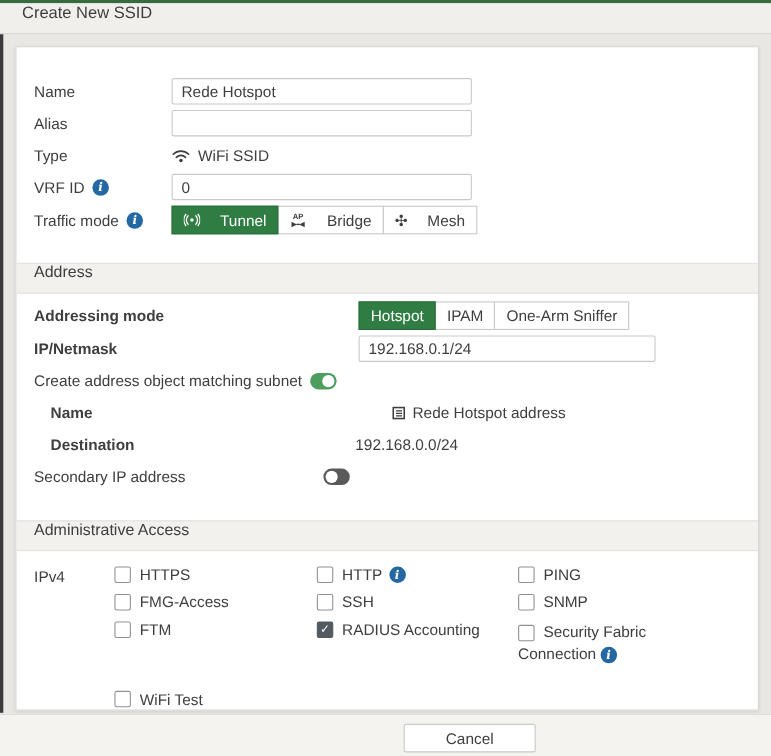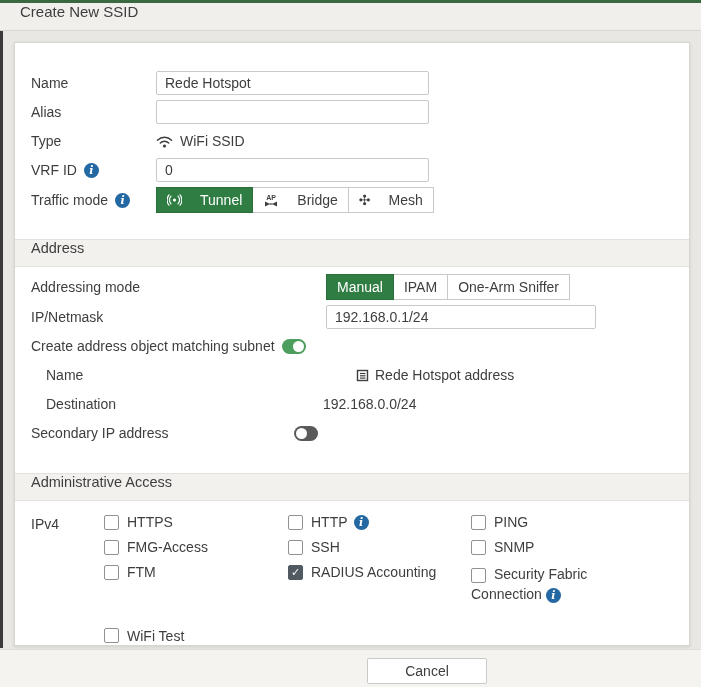--- a/index.html
+++ b/index.html
@@ -16,21 +16,21 @@
     background:#f1efeb; border-bottom:1px solid #d8d6d2;
     display:flex; align-items:flex-start; padding-left:20px; font-size:15px; color:#3e3e3e;
   }
   .panel {
     position:absolute; left:14px; top:42px; width:676px; height:604px;
     background:#ffffff; border:1px solid #d8d6d2; box-shadow:0 1px 3px rgba(0,0,0,0.10);
     padding:28px 16px 0 16px; overflow:hidden;
   }
   .form-row { display:flex; align-items:center; margin-bottom:5px; min-height:24px; }
   .lbl { width:125px; flex:none; display:flex; align-items:center; gap:7px; }
-  .lbl-wide { width:295px; flex:none; display:flex; align-items:center; gap:7px; }
+  .lbl-wide { width:295px; flex:none; display:flex; align-items:center; gap:7px;font-weight:bold; }
   .lbl-sec { width:263px; flex:none; }
   .sub { padding-left:15px; }
   .sub .lbl-wide { width:280px; }
   input.text {
     width:273px; height:24px; border:1px solid #c9c9c9; border-radius:2px;
     padding:0 8px; font-size:14px; color:#3e3e3e; font-family:"Liberation Sans",sans-serif;
     background:#fff; outline:none;
   }
   input.text.wide { width:270px; }
   .typeval { display:flex; align-items:center; gap:7px; }
@@ -165,21 +165,21 @@
   <div class="section-hdr">
     <span>Address</span>
   </div>
 
   <div class="form-row">
     <div class="lbl-wide">
         <span>Addressing mode</span>
       </div>
     <div class="seg">
       <div class="segbtn selected">
-        <span>Manual</span>
+        <span>Hotspot</span>
       </div>
       <div class="segbtn">
         <span>IPAM</span>
       </div>
       <div class="segbtn">
         <span>One-Arm Sniffer</span>
       </div>
     </div>
   </div>
 

